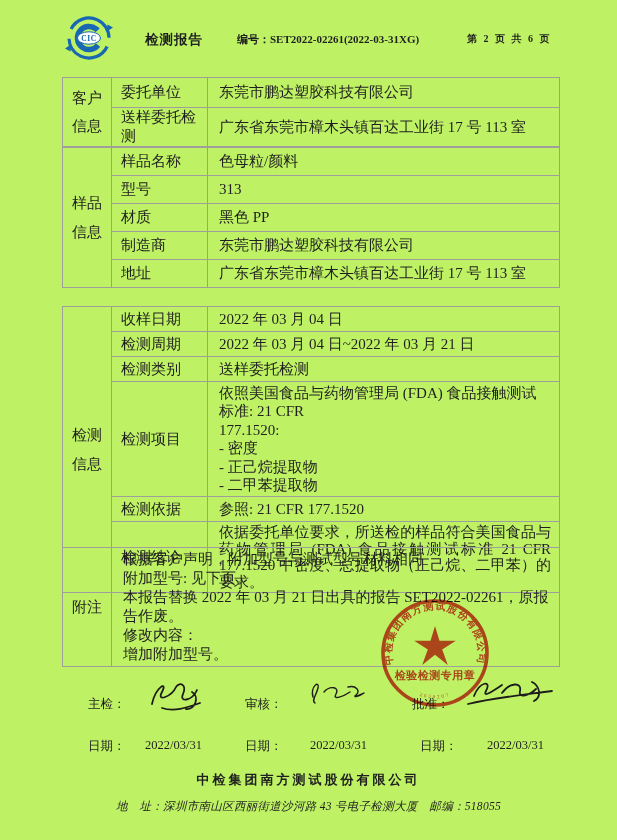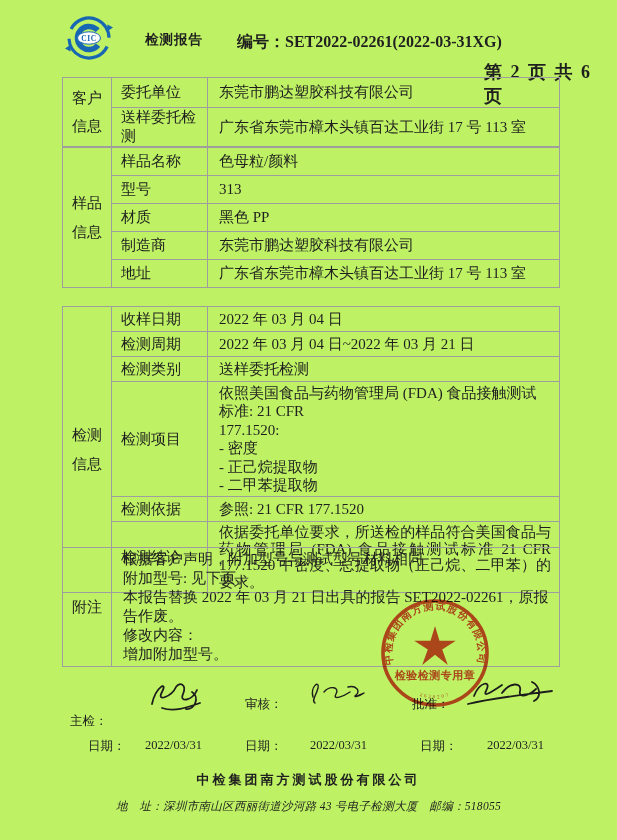--- a/index.html
+++ b/index.html
@@ -5,22 +5,22 @@
   * { margin:0; padding:0; box-sizing:border-box; }
   html,body { background:#e8e8e8; }
   .page {
     position:relative; width:617px; height:840px; margin:0 auto;
     background:#bef264; overflow:hidden;
     font-family:"Liberation Serif", serif; color:#1f1f1f;
   }
   
   .hdr-logo { position:absolute; left:63px; top:14px; width:52px; height:48px; }
   .hdr-title { position:absolute; left:145px; top:31px; font-size:13.5px; font-weight:bold; letter-spacing:1px;text-align:right; }
-  .hdr-no { position:absolute; left:237px; top:32px; font-size:16px; font-weight:bold; }
-  .hdr-page { position:absolute; left:484px; top:32px; font-size:18px; font-weight:bold; letter-spacing:2px;margin-top:28px; }
+  .hdr-no { position:absolute; left:237px; top:32px; font-size:11px; font-weight:bold; }
+  .hdr-page { position:absolute; left:467px; top:32px; font-size:10px; font-weight:bold; letter-spacing:2px; }
 
   
   table.sec { position:absolute; left:62px; width:498px; border-collapse:collapse; table-layout:fixed; }
   table.sec td { border:1px solid #9e9e9e; font-size:15px; vertical-align:middle; }
   td.grp { width:49px; text-align:center; white-space:pre-line; line-height:1.9; }
   td.lbl { width:96px; padding-left:9px; }
   td.val { padding-left:11px; padding-right:8px; }
   td.val.multi { white-space:pre-line; line-height:18.4px; padding-top:2px; padding-bottom:2px; }
   td.val.just { text-align:justify; line-height:16.5px; padding-top:2px; padding-bottom:2px; }
   #t-client { top:77px; }  #t-client tr { height:30px; }
@@ -148,21 +148,21 @@
       <td class="val">根据客户声明，附加型号与测试型号材料相同
 附加型号: 见下页。
 本报告替换 2022 年 03 月 21 日出具的报告 SET2022-02261，原报告作废。
 修改内容：
 增加附加型号。</td>
     </tr>
   </tbody>
     </table>
 
   <div class="sig-area">
-    <span class="lab" style="left:8px; top:26px;margin-top:17px;">主检：</span>
+    <span class="lab" style="left:26px; top:26px;">主检：</span>
     <svg class="sig-svg" style="left:78px; top:6px;" width="78" height="40" viewBox="0 0 78 40">
       <path d="M12 28 C16 10, 28 5, 22 16 C16 27, 32 20, 36 11 M36 11 C40 5, 47 9, 43 18 C39 27, 52 25, 57 14 M52 16 C60 21, 55 34, 46 33 M22 32 C34 36, 46 32, 60 27"></path>
     </svg>
     <span class="lab" style="left:183px; top:26px;">审核：</span>
     <svg class="sig-svg" style="left:238px; top:6px;" width="70" height="36" viewBox="0 0 70 36">
       <path style="stroke-width:1.4" d="M13 21 C10 10, 20 4, 18 12 C16 20, 11 25, 15 27 M24 16 C30 9, 40 11, 36 18 C32 25, 44 20, 50 16 M48 11 C56 9, 61 15, 56 19 C52 22, 60 20, 64 17"></path>
     </svg>
     <span class="lab" style="left:350px; top:26px;">批准：</span>
     <svg class="sig-svg" style="left:398px; top:2px;" width="98" height="42" viewBox="0 0 98 42">
       <path d="M14 24 C20 9, 32 8, 26 19 C22 27, 36 17, 42 13 M42 21 C50 10, 62 10, 60 19 C58 27, 70 23, 76 17 M72 10 C80 14, 82 25, 74 29 M8 32 C32 26, 62 23, 92 19"></path>

